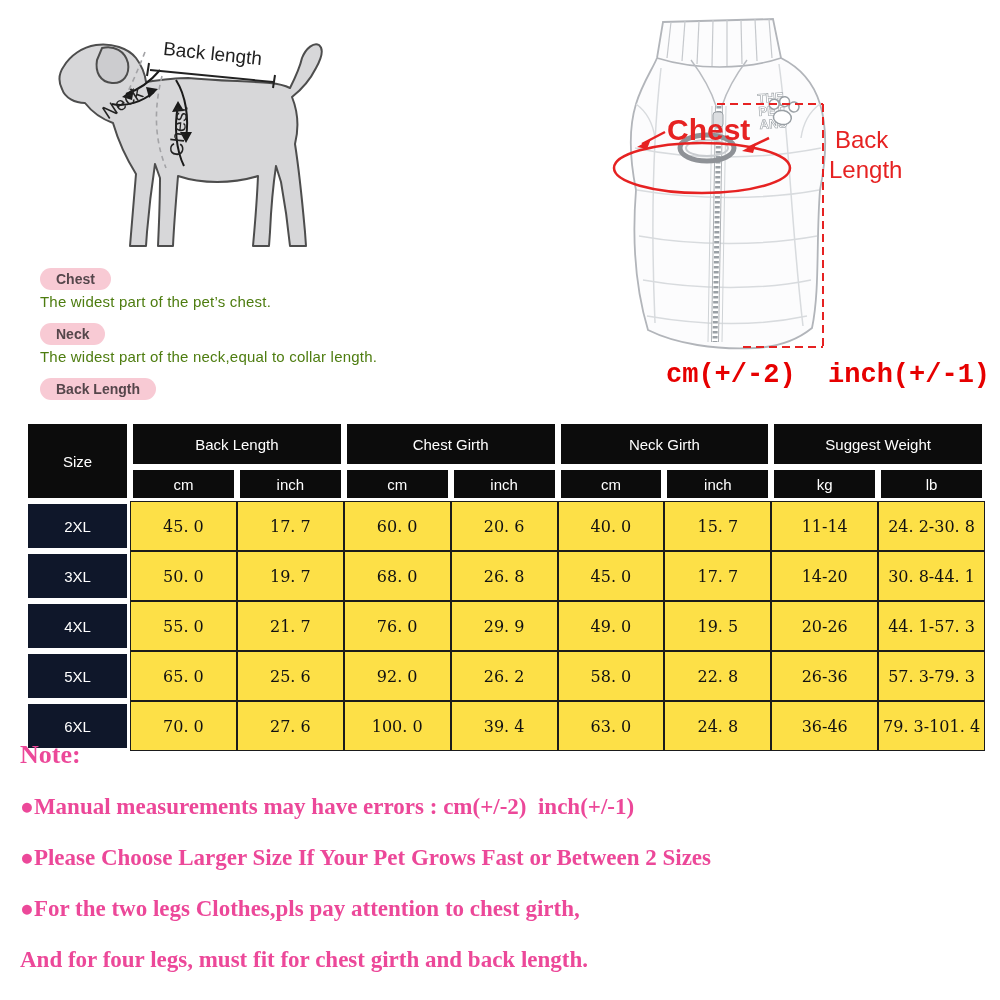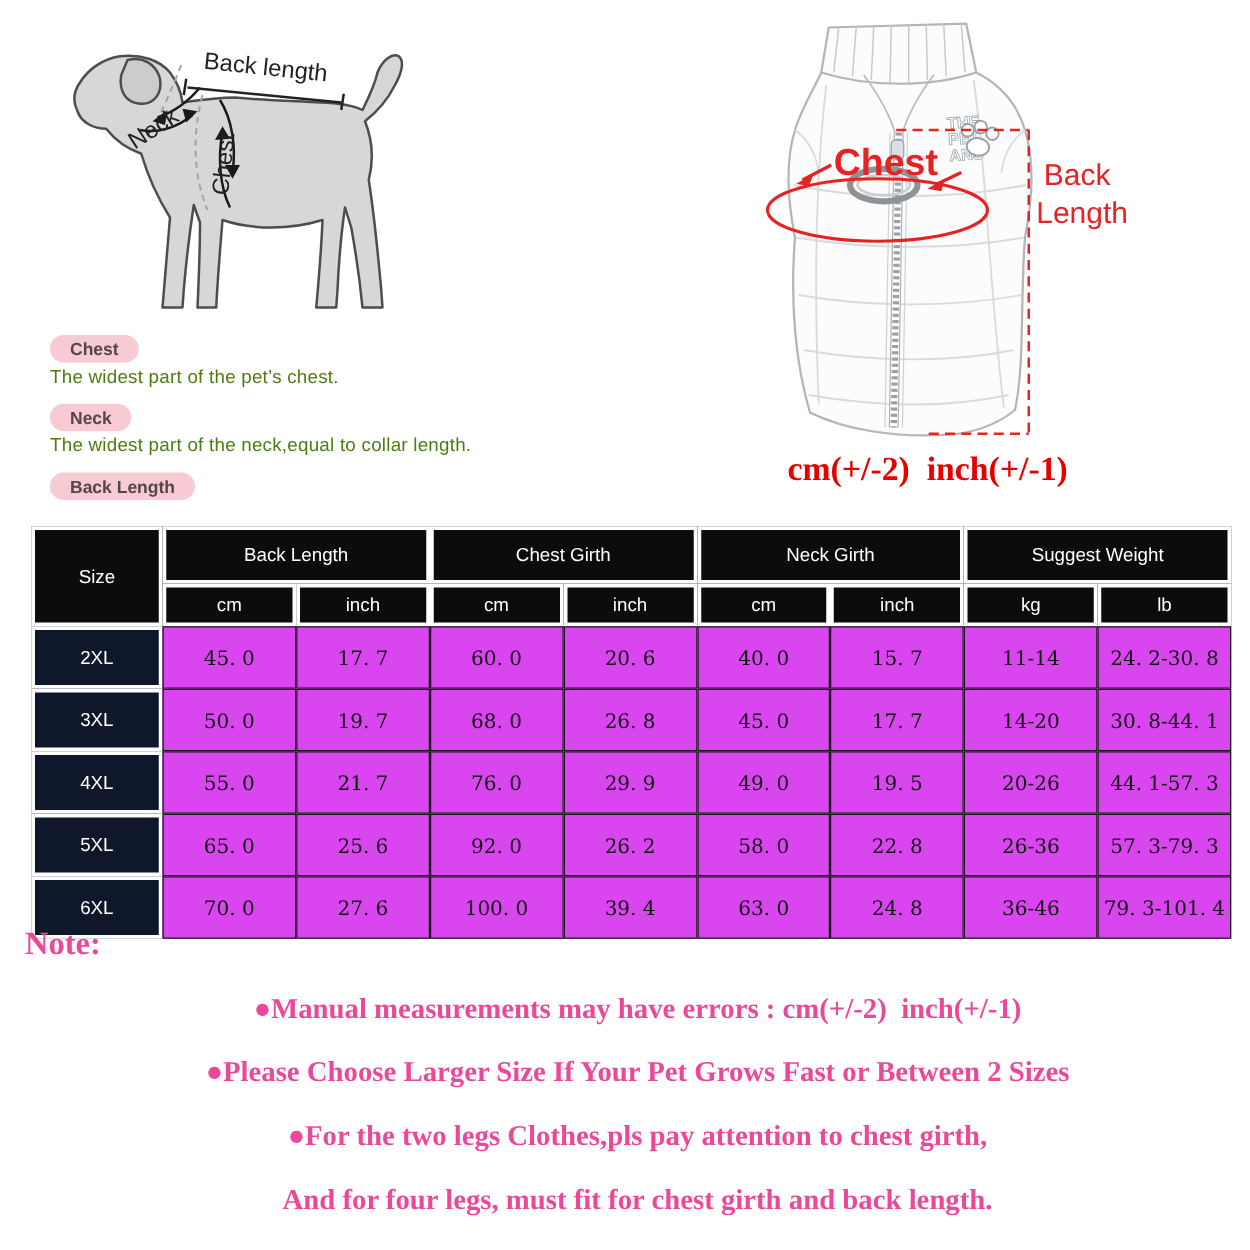--- a/index.html
+++ b/index.html
@@ -11,40 +11,40 @@
 
   
   .defs{position:absolute;left:40px;top:268px;width:470px;}
   .def-item{margin-bottom:13px;}
   .def-pill{display:inline-block;background:#f8cad4;color:#55464b;font-weight:bold;
             font-size:14px;padding:3px 16px;border-radius:12px;margin-bottom:3px;}
   .def-text{font-size:15px;color:#4d7c0f;letter-spacing:.2px;}
 
   
   .vest-fig{position:absolute;left:595px;top:8px;width:330px;height:345px;}
-  .tolerance{position:absolute;left:630px;top:360px;font-family:Liberation Serif, serif;
+  .tolerance{position:absolute;left:666px;top:360px;font-family:Liberation Mono, monospace;
              font-weight:bold;font-size:27px;color:#e60000;white-space:pre;}
 
   
   .size-table{position:absolute;left:25px;top:421px;width:960px;border-collapse:separate;
               border-spacing:0;table-layout:fixed;}
   .size-table thead th{background:#0c0c0c;color:#fff;border:3px solid #fff;
               font-weight:400;font-size:15px;}
   .size-table thead tr.group-row th{height:38px;}
   .size-table thead tr.unit-row th{height:26px;}
   .size-table tbody th.size-cell{background:#0f172a;color:#fff;border:3px solid #fff;
               font-weight:400;font-size:15px;height:42px;}
-  .size-table tbody td{border:1px solid #1b1b1b;background:#d946ef;color:#111;text-align:center;
+  .size-table tbody td{border:1px solid #1b1b1b;background:#fde047;color:#111;text-align:center;
               font-family:"DejaVu Serif",serif;font-size:16px;height:42px;white-space:pre;}
 
   
   .notes{position:absolute;left:20px;top:740px;width:980px;font-family:Liberation Serif, serif;
          color:#ec4899;font-weight:bold;}
   .note-title{font-size:26px;margin-bottom:24px;}
-  .note-item{font-size:23px;margin-bottom:25px;white-space:pre;text-align:center;}
+  .note-item{font-size:23px;margin-bottom:25px;white-space:pre;}
 
   svg text{font-family:"Liberation Sans",sans-serif;}
 </style>
 </head>
 <body>
 
 <div class="page">
 
   <svg class="dog-fig" viewBox="0 0 285 242">
     <path d="M14,46 C20,36 32,27 46,25 C62,23 78,28 86,38 C92,46 95,54 96,62

